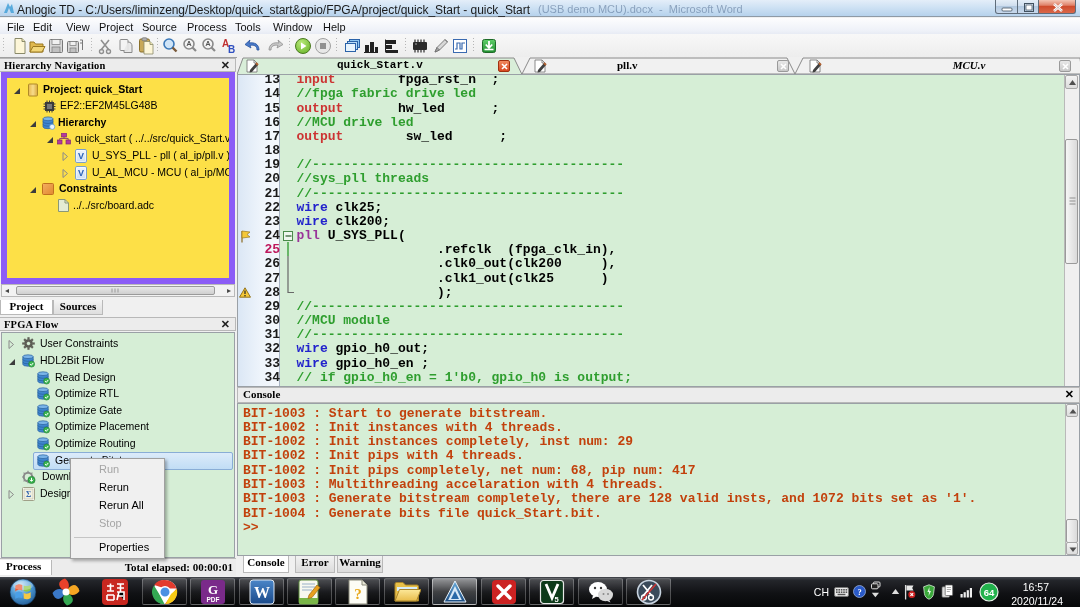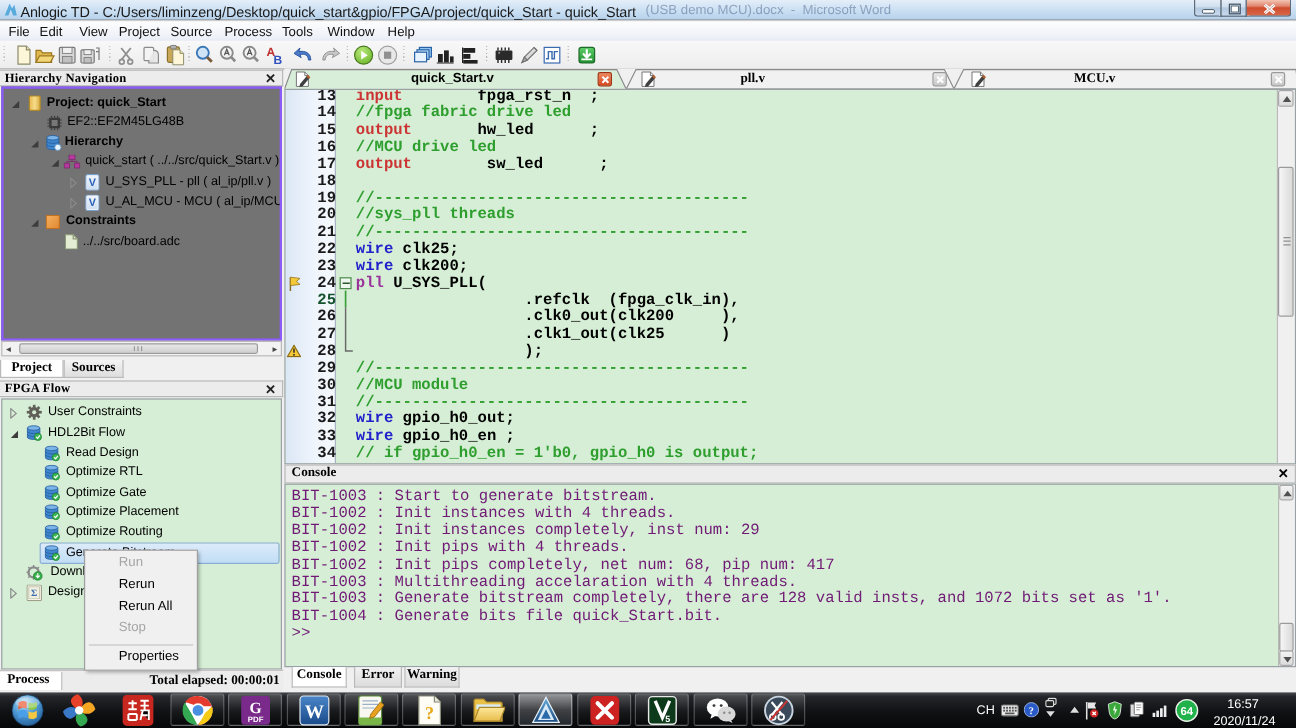--- a/index.html
+++ b/index.html
@@ -30,21 +30,21 @@
   background-image:repeating-linear-gradient(180deg,#bbb 0 1px,transparent 1px 3px);
   background-size:1px 100%; background-repeat:no-repeat; background-position:1px 0; }
 .tline { position:absolute; top:4px; width:2px; height:15px; background-image:repeating-linear-gradient(180deg,#b5b5b5 0 1px,transparent 1px 3px); background-size:1px 100%; background-repeat:no-repeat; }
 .ticon { position:absolute; top:3px; width:18px; height:18px; }
 
 
 #left { left:0; top:58px; width:236px; height:519px; background:#f0f0f0; }
 .phead { position:absolute; left:0; width:236px; height:14px; background:#ececec; border:1px solid #b8b8b8; border-left:none; font-family:"Liberation Serif",serif; font-weight:bold; font-size:10.5px; color:#000; }
 .phead .t { position:absolute; left:4px; top:1px; letter-spacing:0.2px; }
 .phead .x { position:absolute; right:5px; top:0px; font-size:11px; font-weight:bold; color:#222; font-family:"Liberation Sans",sans-serif; }
-#treebox { position:absolute; left:1px; top:14px; width:234px; height:212px; background:#737373; border:2px solid #8b5cf6; overflow:hidden; }
+#treebox { position:absolute; left:1px; top:14px; width:234px; height:212px; background:#fde047; border:6px solid #8b5cf6; overflow:hidden; }
 #flowbox { position:absolute; left:1px; top:274px; width:234px; height:226px; background:#d6eed6; border:1px solid #9aa0a6; overflow:hidden; }
 .trow { position:absolute; height:17px; font-size:10.5px; color:#000; white-space:nowrap; }
 .trow b { font-weight:bold; }
 .trow svg, .trow .aw { position:absolute; }
 
 #hscroll { position:absolute; left:1px; top:226px; width:234px; height:13px; background:#f2f2f2; border:1px solid #b9b9b9; }
 #hthumb { position:absolute; left:14px; top:1px; width:199px; height:9px; background:linear-gradient(180deg,#e8e8e8,#cfcfcf); border:1px solid #9a9a9a; border-radius:2px; }
 
 .ltab { position:absolute; height:15px; font-family:"Liberation Serif",serif; font-weight:bold; font-size:11px; text-align:center; }
 
@@ -57,21 +57,21 @@
 
 #editor { position:absolute; left:0; top:17px; width:843px; height:313px; background:#d6eed6; border:1px solid #9aa0a6; overflow:hidden; }
 #gutter { position:absolute; left:0; top:0; width:42px; height:100%; background:linear-gradient(90deg,#dbe7f5 0%,#eef4fb 55%,#f5f9fd 100%); border-right:1px solid #a8b4c4; }
 #lnums { position:absolute; left:0; width:42px; top:-1.8px; text-align:right; font-family:"Liberation Mono",monospace; font-weight:bold; font-size:13px; line-height:14.17px; color:#1a1a1a; white-space:pre; }
 #code { position:absolute; left:58.5px; top:-1.8px; font-family:"Liberation Mono",monospace; font-weight:bold; font-size:13px; line-height:14.17px; color:#000; white-space:pre; }
 #code .k { color:#cc3333; } #code .c { color:#2e9e2e; } #code .w { color:#2222cc; } #code .m { color:#993399; }
 #vscroll { position:absolute; right:0; top:0; width:15px; height:100%; background:#f0f0f0; border-left:1px solid #b9b9b9; }
 
 #conhead { position:absolute; left:0; top:330px; width:843px; height:16px; background:#ececec; border:1px solid #b8b8b8; font-family:"Liberation Serif",serif; font-weight:bold; font-size:11px; }
 #console { position:absolute; left:0; top:346px; width:843px; height:153px; background:#d6eed6; border:1px solid #9aa0a6; }
-#context { position:absolute; left:5px; top:2.5px; font-family:"Liberation Mono",monospace; font-weight:normal; font-size:13px; line-height:14.32px; color:#701a75; white-space:pre; }
+#context { position:absolute; left:5px; top:2.5px; font-family:"Liberation Mono",monospace; font-weight:bold; font-size:13px; line-height:14.32px; color:#c2410c; white-space:pre; }
 #cvscroll { position:absolute; right:0; top:0; width:14px; height:100%; background:#f0f0f0; border-left:1px solid #b9b9b9; }
 
 #contabs { position:absolute; left:0; top:499px; width:843px; height:19px; }
 .ctab { position:absolute; top:0; height:17px; font-family:"Liberation Serif",serif; font-weight:bold; font-size:11px; text-align:center; }
 
 
 #ctxmenu { left:58px; top:458px; width:95px; height:101px; background:#f0f0f0; border:1px solid #a0a0a0; box-shadow:2px 2px 3px rgba(0,0,0,0.3); z-index:50;margin-left:12px; }
 .mi { position:absolute; left:28px; font-size:11px; color:#000; }
 .mi.dis { color:#a5a5a5; }
 
@@ -491,21 +491,21 @@
         <path d="M0 17.5 L6 1 L277 1 L285 17.5" fill="none" stroke="#8a8a8a" stroke-width="1"></path>
         <polygon points="285,17 293,1 550,1 558,17" fill="#f1f1f1" stroke="#8a8a8a" stroke-width="1"></polygon>
         <polygon points="558,17 566,1 843,1 845,17" fill="#f1f1f1" stroke="#8a8a8a" stroke-width="1"></polygon>
       </svg>
       <svg style="position:absolute;left:8px;top:2px" width="14" height="14">
           <path d="M2 1 L9 1 L12 4 L12 13 L2 13 Z" fill="#fff" stroke="#707070" stroke-width="0.8"></path>
           <path d="M9 1 L9 4 L12 4" fill="none" stroke="#707070" stroke-width="0.8"></path>
           <path d="M5 11 L11 4 L13 6 L7 13 L4.5 13.5 Z" fill="#404040"></path>
           <path d="M11 4 L13 6" stroke="#b06030" stroke-width="2"></path>
         </svg>
-      <div style="position:absolute;left:100px;top:2px;width:80px;text-align:center;font-family:Liberation Sans, sans-serif;font-weight:bold;font-size:11px;">quick_Start.v</div>
+      <div style="position:absolute;left:100px;top:2px;width:80px;text-align:center;font-family:Liberation Mono, monospace;font-weight:bold;font-size:11px;">quick_Start.v</div>
       <div style="position:absolute;left:261px;top:3px;width:12px;height:12px;border-radius:2px;background:linear-gradient(180deg,#f08a60,#d84820);border:1px solid #a03010">
           <svg width="12" height="12">
             <path d="M3 3 L8 8 M8 3 L3 8" stroke="#fff" stroke-width="1.6"></path>
           </svg>
         </div>
       <svg style="position:absolute;left:296px;top:2px" width="14" height="14">
           <path d="M2 1 L9 1 L12 4 L12 13 L2 13 Z" fill="#fff" stroke="#707070" stroke-width="0.8"></path>
           <path d="M9 1 L9 4 L12 4" fill="none" stroke="#707070" stroke-width="0.8"></path>
           <path d="M5 11 L11 4 L13 6 L7 13 L4.5 13.5 Z" fill="#404040"></path>
           <path d="M11 4 L13 6" stroke="#b06030" stroke-width="2"></path>
@@ -515,42 +515,42 @@
           <svg width="12" height="12">
             <path d="M3 3 L8 8 M8 3 L3 8" stroke="#fff" stroke-width="1.6"></path>
           </svg>
         </div>
       <svg style="position:absolute;left:571px;top:2px" width="14" height="14">
           <path d="M2 1 L9 1 L12 4 L12 13 L2 13 Z" fill="#fff" stroke="#707070" stroke-width="0.8"></path>
           <path d="M9 1 L9 4 L12 4" fill="none" stroke="#707070" stroke-width="0.8"></path>
           <path d="M5 11 L11 4 L13 6 L7 13 L4.5 13.5 Z" fill="#404040"></path>
           <path d="M11 4 L13 6" stroke="#b06030" stroke-width="2"></path>
         </svg>
-      <div style="position:absolute;left:658px;top:2px;width:80px;font-family:'Liberation Serif',serif;font-weight:bold;font-size:11px;">MCU.v</div>
+      <div style="position:absolute;left:692px;top:2px;width:80px;text-align:center;font-family:'Liberation Serif',serif;font-weight:bold;font-size:11px;font-style:italic;">MCU.v</div>
       <div style="position:absolute;left:822px;top:3px;width:12px;height:12px;border-radius:2px;background:linear-gradient(180deg,#e8e8e8,#c8c8c8);border:1px solid #9a9a9a">
           <svg width="12" height="12">
             <path d="M3 3 L8 8 M8 3 L3 8" stroke="#fff" stroke-width="1.6"></path>
           </svg>
         </div>
     </div>
     <div id="editor">
       <div id="gutter"></div>
       <div id="lnums">13
 14
 15
 16
 17
 18
 19
 20
 21
 22
 23
 24
-<span style="color:#14532d">25</span>
+<span style="color:#be185d">25</span>
 26
 27
 28
 29
 30
 31
 32
 33
 34</div>
       <div id="code"><span class="k">input</span>        fpga_rst_n  ;

